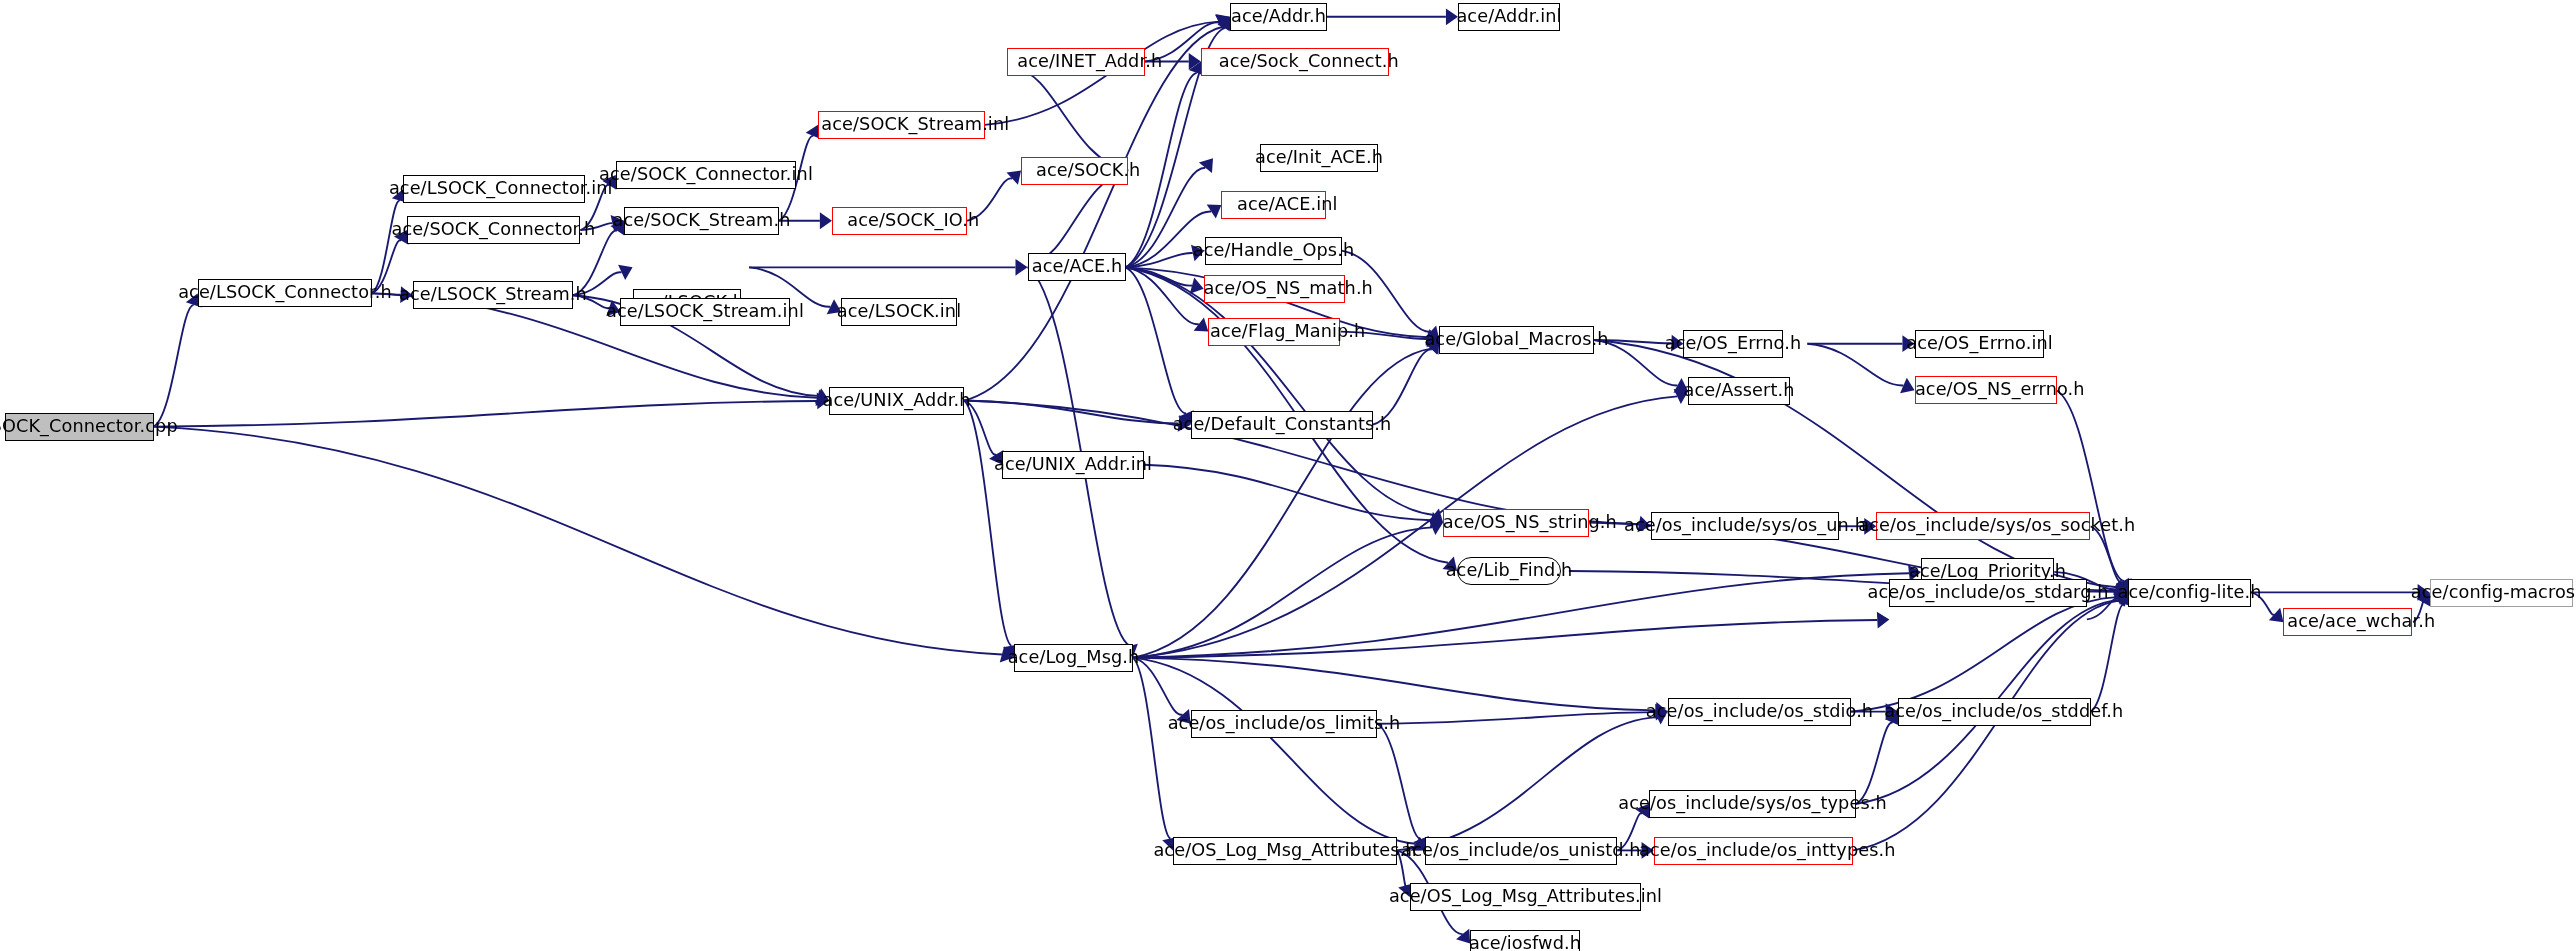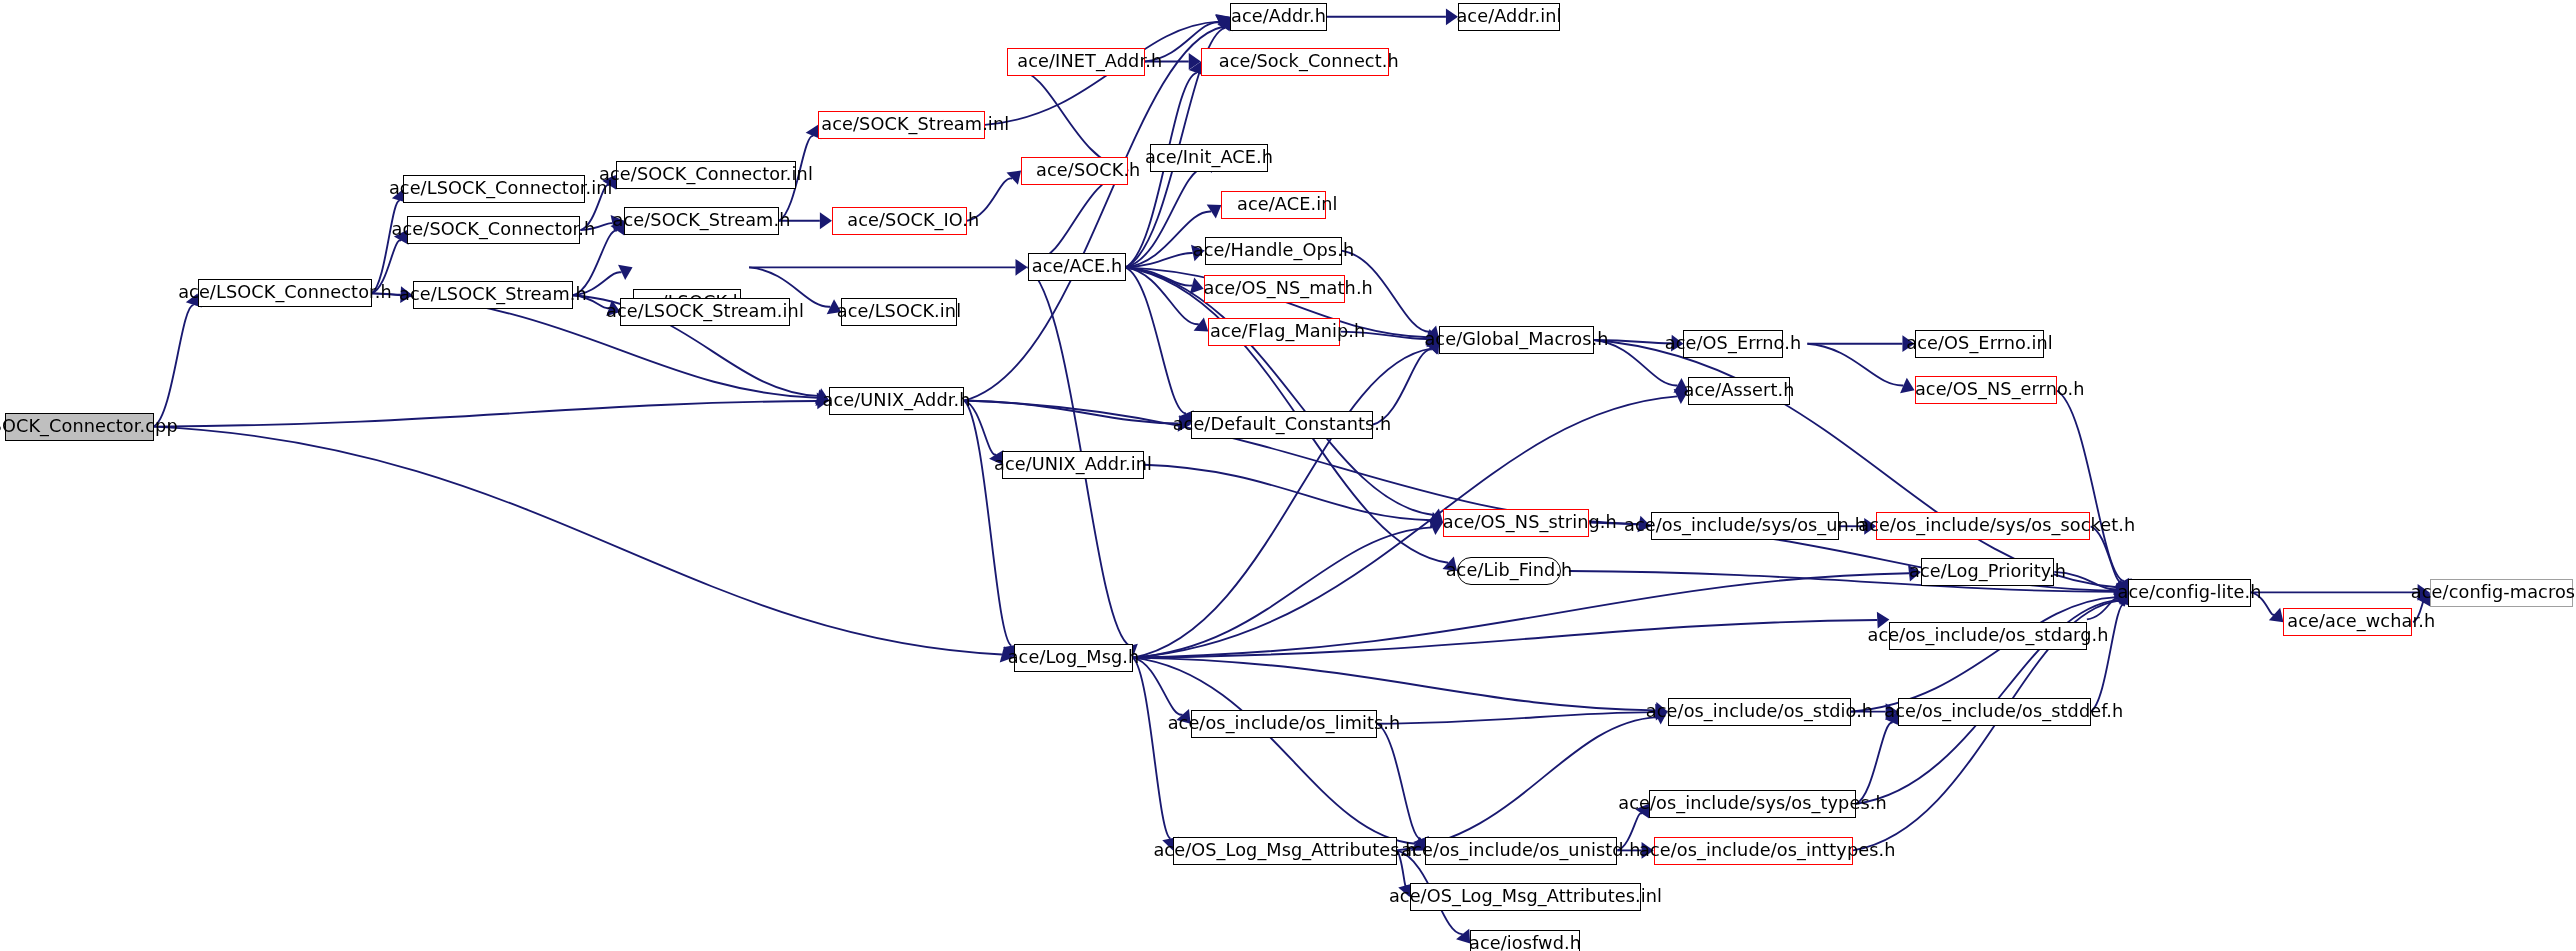--- a/index.html
+++ b/index.html
@@ -280,21 +280,21 @@
       </div>
       <div class="gnode" style="left: 1458px; top: 2.8px; width: 102px;">
         <span class="gnode-label">ace/Addr.inl</span>
       </div>
       <div class="gnode red" style="left: 1201px; top: 48px; width: 188px;">
         <span class="gnode-label">ace/Sock_Connect.h</span>
       </div>
       <div class="gnode" style="left: 1028px; top: 253px; width: 98px;">
         <span class="gnode-label">ace/ACE.h</span>
       </div>
-      <div class="gnode" style="left: 1150px; top: 144px; width: 118px;">
+      <div class="gnode" style="left: 1260px; top: 144px; width: 118px;">
         <span class="gnode-label">ace/Init_ACE.h</span>
       </div>
       <div class="gnode red" style="left: 1221px; top: 191px; width: 105px;">
         <span class="gnode-label">ace/ACE.inl</span>
       </div>
       <div class="gnode" style="left: 1205px; top: 237px; width: 137px;">
         <span class="gnode-label">ace/Handle_Ops.h</span>
       </div>
       <div class="gnode red" style="left: 1204px; top: 275px; width: 141px;">
         <span class="gnode-label">ace/OS_NS_math.h</span>
@@ -334,21 +334,21 @@
       </div>
       <div class="gnode" style="left: 1651px; top: 512px; width: 188px;">
         <span class="gnode-label">ace/os_include/sys/os_un.h</span>
       </div>
       <div class="gnode red" style="left: 1876px; top: 512px; width: 214px;">
         <span class="gnode-label">ace/os_include/sys/os_socket.h</span>
       </div>
       <div class="gnode" style="left: 1921px; top: 558px; width: 133px;">
         <span class="gnode-label">ace/Log_Priority.h</span>
       </div>
-      <div class="gnode" style="left: 1889px; top: 622px; width: 198px;">
+      <div class="gnode" style="left: 1889px; top: 579px; width: 198px;">
         <span class="gnode-label">ace/os_include/os_stdarg.h</span>
       </div>
       <div class="gnode" style="left: 2128px; top: 579px; width: 123px;">
         <span class="gnode-label">ace/config-lite.h</span>
       </div>
       <div class="gnode red" style="left: 2283px; top: 608px; width: 129px;">
         <span class="gnode-label">ace/ace_wchar.h</span>
       </div>
       <div class="gnode grey" style="left: 2430px; top: 579px; width: 143px;">
         <span class="gnode-label">ace/config-macros.h</span>

